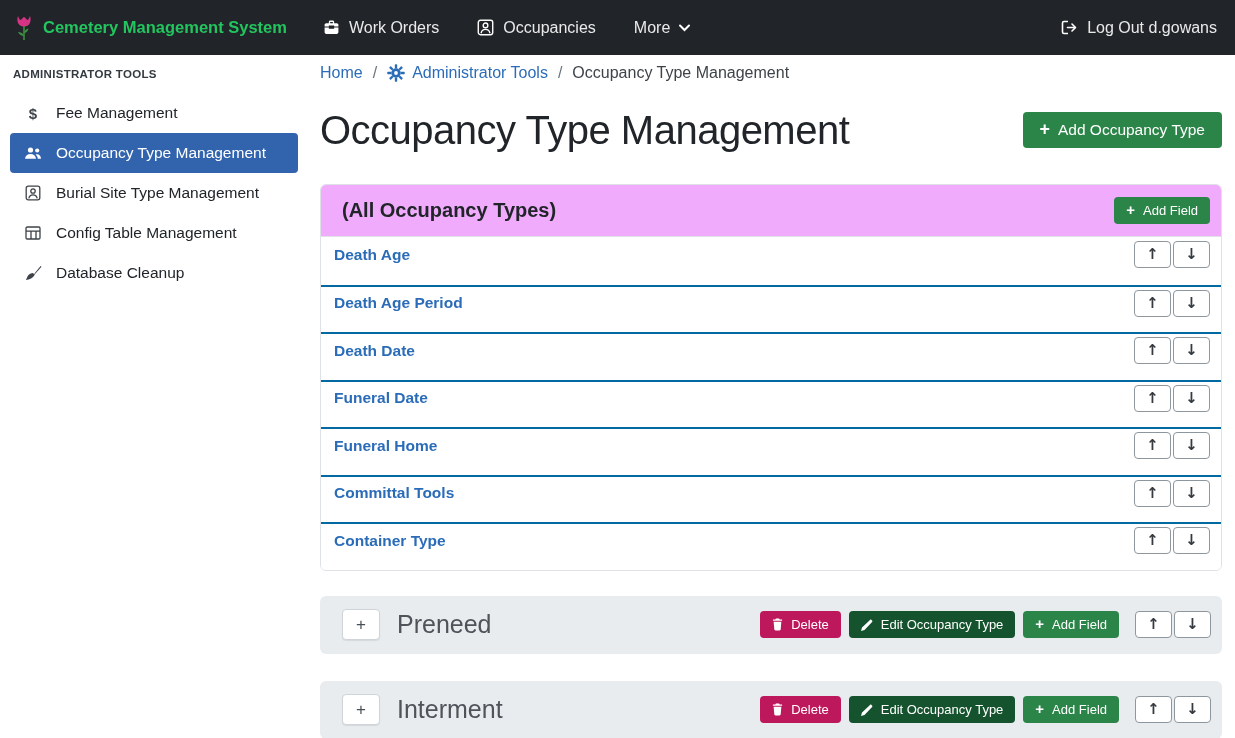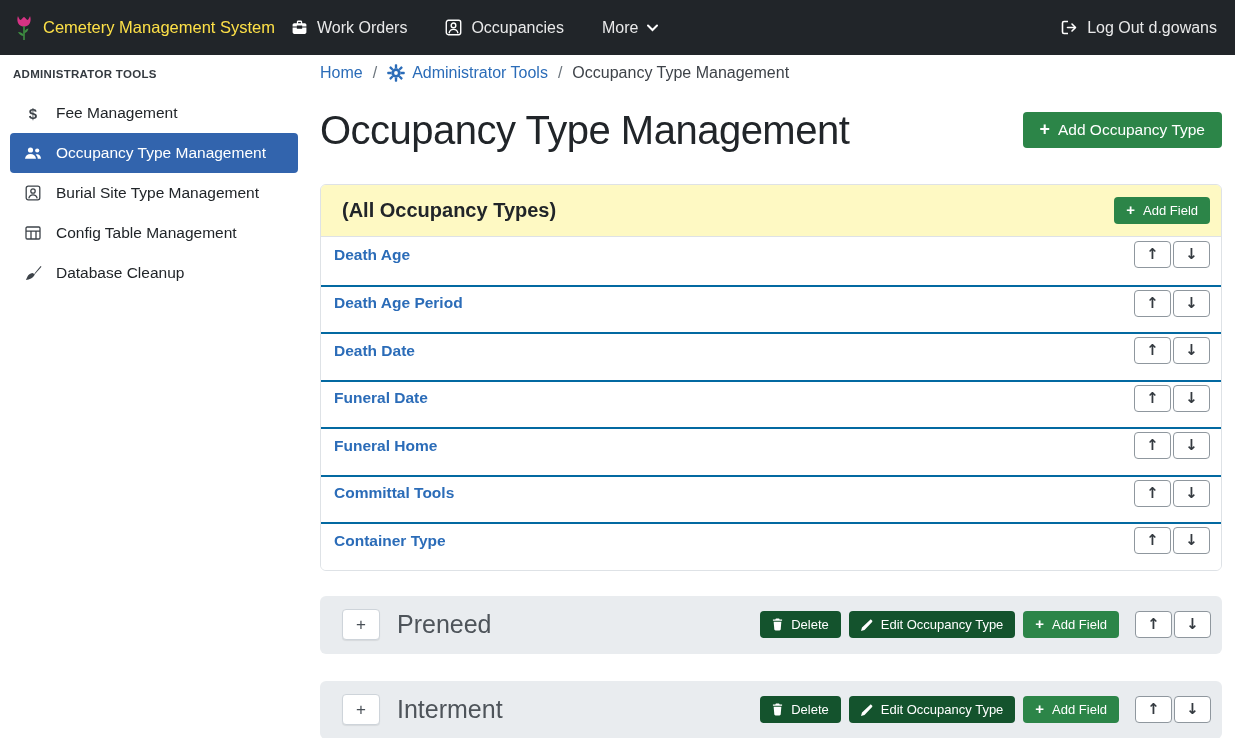--- a/index.html
+++ b/index.html
@@ -1,21 +1,21 @@
 <!DOCTYPE html>
 <html><head>
 <meta charset="utf-8">
 <title>Occupancy Type Management</title>
 <style>
   *{box-sizing:border-box;margin:0;padding:0}
   html,body{width:1235px;height:738px;overflow:hidden}
   body{font-family:"Liberation Sans","DejaVu Sans",sans-serif;background:#fff;color:#212529}
   
   .navbar{height:55px;background:#212529;display:flex;align-items:center;padding:0 18px 0 14px}
-  .brand{display:flex;align-items:center;gap:9px;color:#fde047;font-weight:400;font-size:16.5px;cursor:pointer;margin-right:16px;white-space:nowrap}
+  .brand{display:flex;align-items:center;gap:9px;color:#22c55e;font-weight:700;font-size:16.5px;cursor:pointer;margin-right:36px;white-space:nowrap}
   .nav-item{display:flex;align-items:center;gap:9px;color:rgba(255,255,255,.9);font-size:16px;margin-right:38px;cursor:pointer;text-decoration:none;white-space:nowrap}
   .nav-right{margin-left:auto;margin-right:0}
   
   .layout{display:flex;height:683px}
   .sidebar{width:308px;flex:none;background:#fff;padding-top:9px}
   .sidebar-heading{font-size:11.5px;font-weight:700;letter-spacing:.3px;text-transform:uppercase;color:#343a40;padding:0 13px;margin:4px 0 13px}
   .side-item{display:flex;align-items:center;gap:13px;height:40px;margin:0 10px;padding:0 13px;border-radius:4px;font-size:15.5px;color:#212529;cursor:pointer}
   .side-icon{width:20px;display:flex;justify-content:center;align-items:center;color:#3d4349;font-weight:700;font-size:15px;flex:none}
   .side-item.active{background:#3264ad;color:#fff}
   .side-item.active .side-icon{color:#fff}
@@ -24,28 +24,28 @@
   .breadcrumb{display:flex;align-items:center;gap:10px;font-size:16px;margin:0 0 24px}
   .crumb-link{color:#2b6cb8;text-decoration:none;display:flex;align-items:center;gap:7px;cursor:pointer}
   .crumb-sep{color:#6c757d}
   .crumb-current{color:#3e4349}
   
   .title-row{display:flex;align-items:center;justify-content:space-between;margin-bottom:30px}
   .page-title{font-size:40px;font-weight:500;color:#212529;letter-spacing:-.5px;line-height:48px}
   
   .btn{display:inline-flex;align-items:center;gap:8px;border:none;border-radius:4px;color:#fff;cursor:pointer;font-family:inherit;white-space:nowrap}
   .btn-success{background:#2c8548}
-  .btn-danger{background:#14532d}
+  .btn-danger{background:#be185d}
   .btn-info{background:#14532d}
   .btn-lg{font-size:15.5px;padding:9px 17px}
   .btn-sm{font-size:13px;padding:6px 12px}
   .plus{font-weight:700;font-size:1.15em;line-height:1}
   
   .card{border:1px solid #dee2e6;border-radius:6px;margin-bottom:25px;overflow:hidden}
-  .card-header{background:#fef9c3;display:flex;align-items:center;justify-content:space-between;padding:0 11px 0 21px;height:52px;border-bottom:1px solid #dee2e6}
+  .card-header{background:#f0abfc;display:flex;align-items:center;justify-content:space-between;padding:0 11px 0 21px;height:52px;border-bottom:1px solid #dee2e6}
   .card-title{font-size:20px;font-weight:600;color:#212529}
   .field-row{display:flex;align-items:center;justify-content:space-between;padding:0 11px 12px 13px;height:47.5px;background:#fff}
   .field-row + .field-row{border-top:2px solid #0369a1}
   .field-link{color:#2b6cb8;font-weight:700;font-size:15.5px;text-decoration:none;cursor:pointer}
   .arrow-group{display:flex;gap:2px}
   .btn-arrow{width:37px;height:27px;background:#fff;border:1px solid #8f979e;border-radius:4px;color:#343a40;font-size:15px;font-weight:700;cursor:pointer;display:flex;align-items:center;justify-content:center;font-family:"DejaVu Sans",sans-serif;line-height:1}
   
   .section-bar{background:#e9ecef;border-radius:6px;height:58px;display:flex;align-items:center;padding:0 11px 0 22px;margin-bottom:27px}
   .expand-btn{width:38px;height:31px;background:#fff;border:1px solid #ced4da;border-radius:4px;font-size:17px;color:#495057;cursor:pointer;box-shadow:0 1px 1px rgba(0,0,0,.08);font-family:inherit;line-height:1}
   .section-title{font-size:25px;font-weight:500;color:#4e545a;margin-left:17px}

